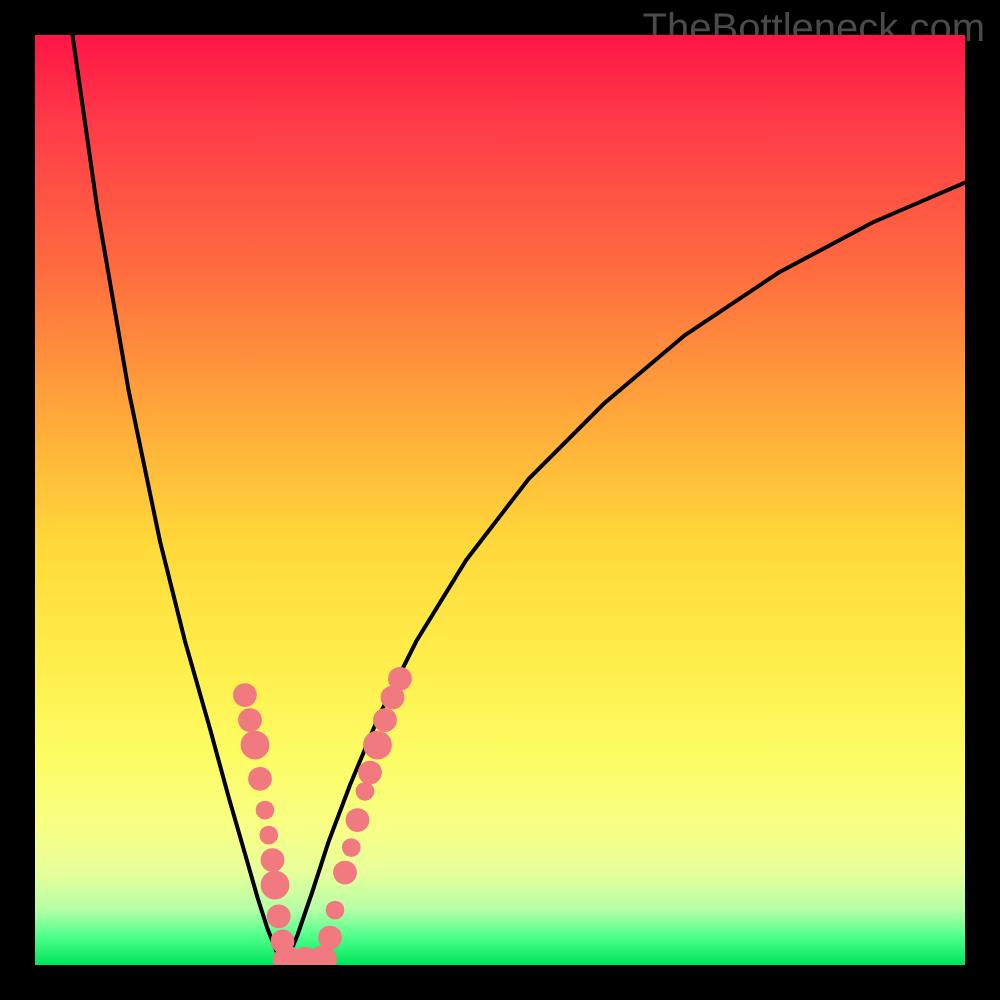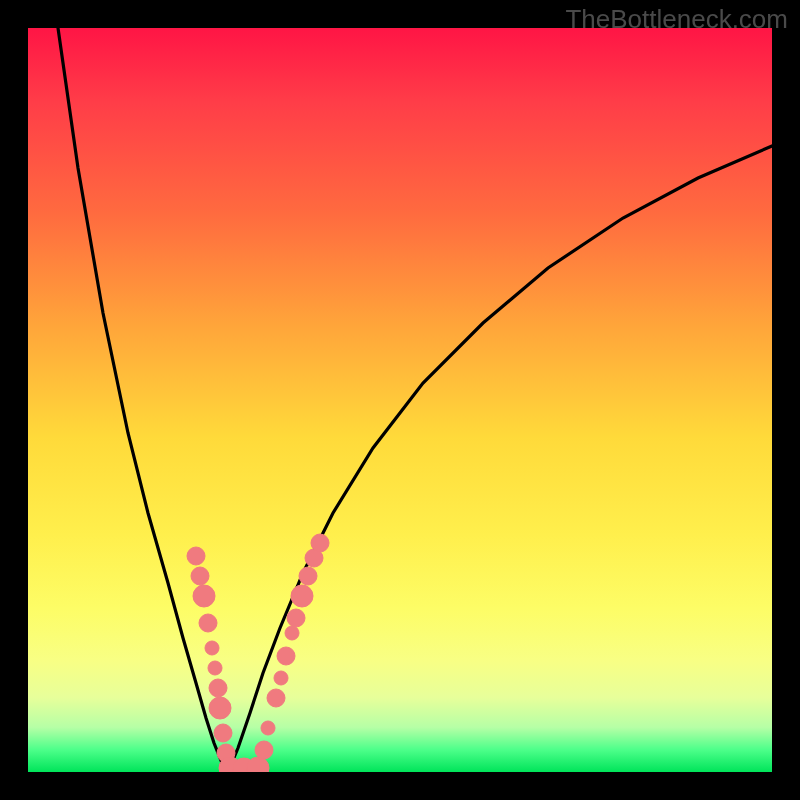--- a/index.html
+++ b/index.html
@@ -42,21 +42,21 @@
       #b6ffa6 94%,
       #4dff8a 97%,
       #00e45a 100%
     );
   }
   .watermark {
     position: absolute;
     top: 4px;
     right: 12px;
     color: #4a4a4a;
-    font-size: 26px;
+    font-size: 32px;
     font-weight: 500;
     letter-spacing: 0px;
     user-select: none;
   }
   svg.curves {
     position: absolute;
     inset: 0;
   }
 </style>
 </head>

